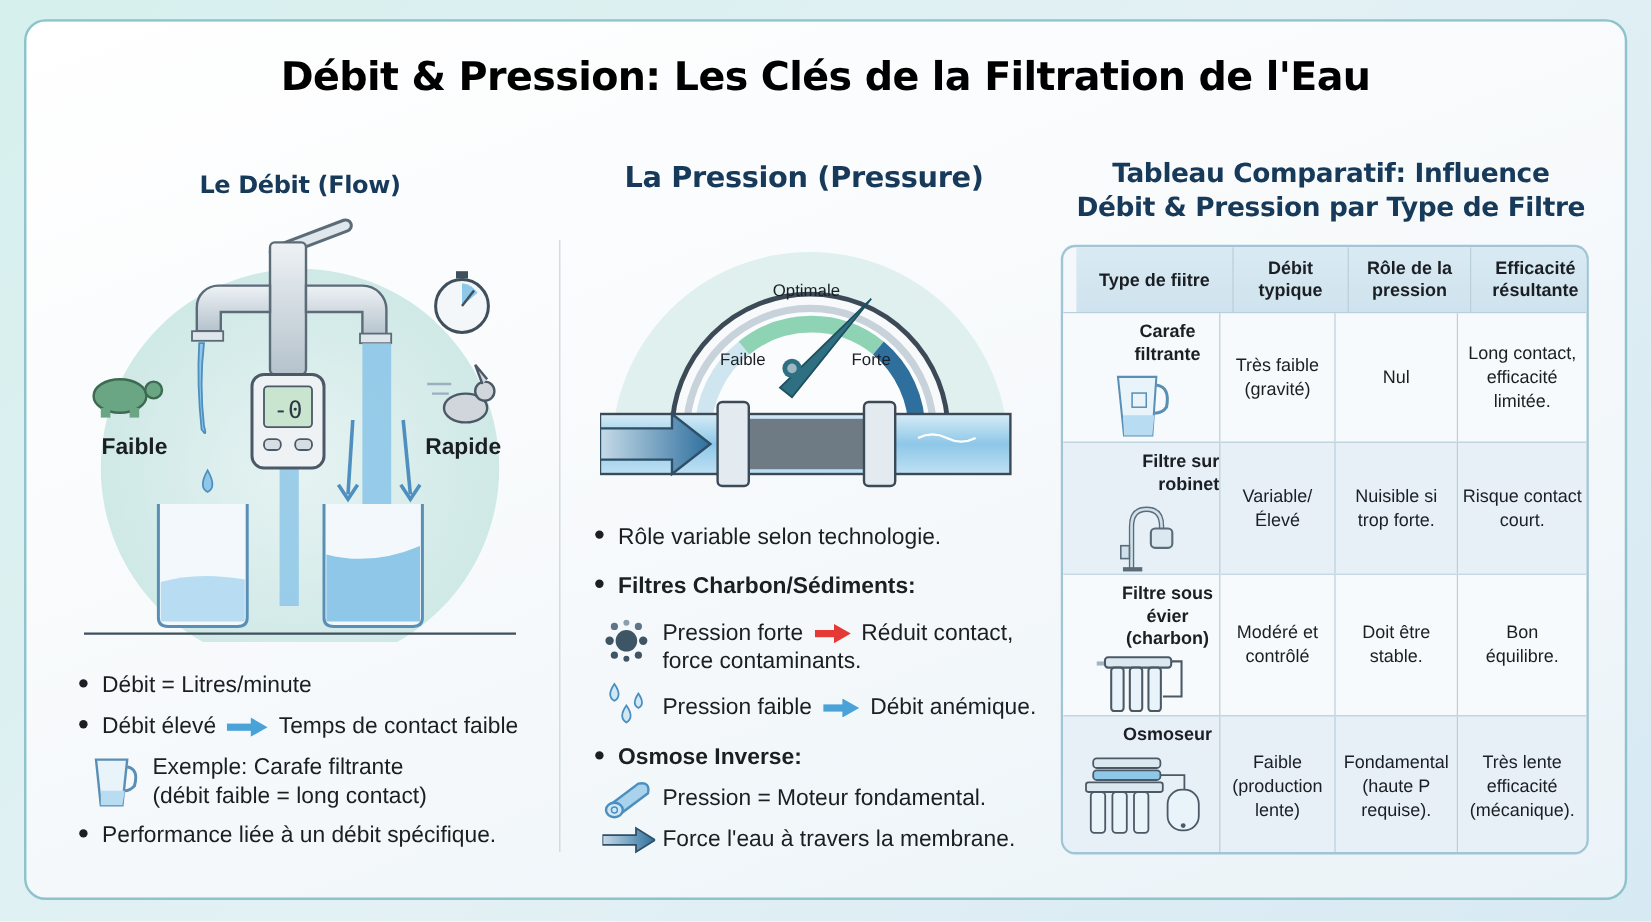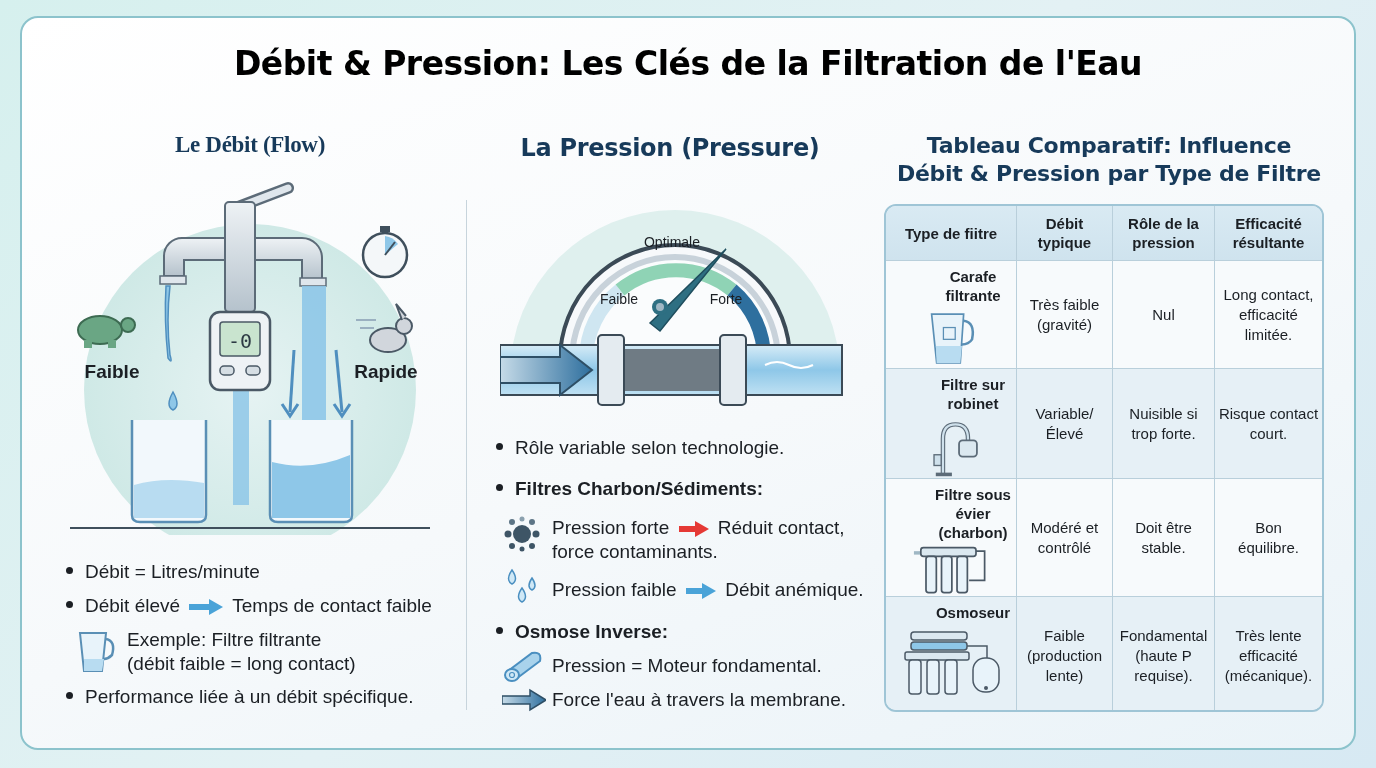--- a/index.html
+++ b/index.html
@@ -33,37 +33,37 @@
   .arrow-inline { display: inline-block; vertical-align: middle; margin: 0 4px; }
   .sub { position: absolute; white-space: nowrap; font-size: 19px; line-height: 23px; }
 
   
   .tbl {
     position: absolute; left: 884px; top: 204px; width: 440px; height: 508px;
     border: 2px solid #9fc5d6; border-radius: 12px; overflow: hidden;
     background: #f4f8fb;
   }
   .trow { position: absolute; left: 0; width: 436px; border-top: 1px solid #b9cfdb; }
-  .trow.head { border-top: none; background: linear-gradient(#d9eaf3, #cfe3ee); }
+  .trow.head { border-top: none; background: linear-gradient(#d9eaf3, #cfe3ee); margin-left: 11px; }
   .cell { position: absolute; top: 0; height: 100%; border-left: 1px solid #b9cfdb; display: flex; align-items: center; justify-content: center; text-align: center; font-size: 15px; line-height: 20px; color: #1b1f24; }
   .cell.first { border-left: none; flex-direction: column; justify-content: flex-start; padding-top: 6px; }
   .head .cell { font-weight: bold; font-size: 15px; line-height: 19px; }
   .head .cell.first { justify-content: center; padding-top: 0; }
   .rowname { font-weight: bold; font-size: 15px; line-height: 19px; margin-left: 44px; }
   .row-a { background: #f7fafc; }
   .row-b { background: #e6f0f6; }
 </style>
 </head>
 <body>
 
 <div class="card"></div>
 
 <h1 class="main-title">Débit &amp; Pression: Les Clés de la Filtration de l'Eau</h1>
 
-<h2 class="sec-title" style="left:90px; width:320px; top:132px; font-size:23px;font-family:Liberation Serif, serif;">Le Débit (Flow)</h2>
+<h2 class="sec-title" style="left:90px; width:320px; top:142px; font-size:20px;">Le Débit (Flow)</h2>
 
 <svg class="illus" style="left:70px; top:180px;" width="360" height="355" viewBox="0 0 360 355">
   <defs>
     <radialGradient id="bgc" cx="50%" cy="50%" r="50%">
       <stop offset="0%" stop-color="#e6f3f3"></stop>
         <stop offset="100%" stop-color="#cfe9e6"></stop>
     </radialGradient>
     <linearGradient id="water" x1="0" y1="0" x2="0" y2="1">
       <stop offset="0%" stop-color="#bfe1f3"></stop>
         <stop offset="100%" stop-color="#7fbde2"></stop>
@@ -142,21 +142,21 @@
     <svg class="arrow-inline" width="34" height="16" viewBox="0 0 34 16">
         <rect x="0" y="5" width="22" height="6" fill="#4aa3d8"></rect>
         <path d="M20 0 L34 8 L20 16 Z" fill="#4aa3d8"></path>
       </svg>
     <span>Temps de contact faible</span></div>
   <svg style="position:absolute; left:74px; top:629px;" width="44" height="46" viewBox="0 0 44 46">
     <path d="M6 4 H32 L28 42 H10 Z" fill="#e8f3fa" stroke="#5a8fb5" stroke-width="2"></path>
     <path d="M10 30 H30 L28 42 H10 Z" fill="#b8dcf1"></path>
     <path d="M32 10 Q42 12 38 26 Q34 30 30 30" fill="none" stroke="#5a8fb5" stroke-width="2.5"></path>
   </svg>
-  <div class="sub" style="left:127px; top:628px;">Exemple: Filtre filtrante</div>
+  <div class="sub" style="left:127px; top:628px;">Exemple: Carafe filtrante</div>
   <div class="sub" style="left:127px; top:652px;">(débit faible = long contact)</div>
   <div class="bullet" style="left:66px; top:686px;"><span class="dot"></span><span>Performance liée à un débit spécifique.</span></div>
 </div>
 
 <div class="divider"></div>
 
 <h2 class="sec-title" style="left:500px; width:340px; top:134px; font-size:24px;">La Pression (Pressure)</h2>
 
 <svg class="illus" style="left:500px; top:185px;" width="345" height="230" viewBox="0 0 345 230">
   <defs>
@@ -274,21 +274,21 @@
         <rect x="24" y="22" width="14" height="14" fill="#e8f3fa" stroke="#5a8fb5" stroke-width="1.5"></rect>
         <path d="M48 14 Q62 16 58 36 Q54 42 46 42" fill="none" stroke="#5a8fb5" stroke-width="3"></path>
       </svg>
     </div>
     <div class="cell" style="left:130px; width:96px; padding:0 8px;">Très faible (gravité)</div>
     <div class="cell" style="left:226px; width:102px;">Nul</div>
     <div class="cell" style="left:328px; width:108px; padding:0 4px;">Long contact, efficacité limitée.</div>
   </div>
 
   <div class="trow row-b" style="top:162px; height:110px;">
-    <div class="cell first" style="left:0; width:130px;">
+    <div class="cell first" style="left:0; width:130px;text-align:right;">
       <span class="rowname">Filtre sur robinet</span>
       <svg width="70" height="66" viewBox="0 0 70 66" style="margin-top:6px;">
         <path d="M26 62 V22 Q26 6 40 6 Q54 6 54 22 V26" fill="none" stroke="#5c6b78" stroke-width="5"></path>
         <path d="M26 62 V22 Q26 6 40 6 Q54 6 54 22 V26" fill="none" stroke="#cfe1ec" stroke-width="2.5"></path>
         <rect x="44" y="24" width="20" height="18" rx="4" fill="#dbe8f0" stroke="#5c6b78" stroke-width="2"></rect>
         <rect x="16" y="40" width="8" height="12" fill="#cfe1ec" stroke="#5c6b78" stroke-width="1.5"></rect>
         <rect x="18" y="60" width="18" height="4" fill="#5c6b78"></rect>
       </svg>
     </div>
     <div class="cell" style="left:130px; width:96px; padding:0 14px;">Variable/ Élevé</div>

